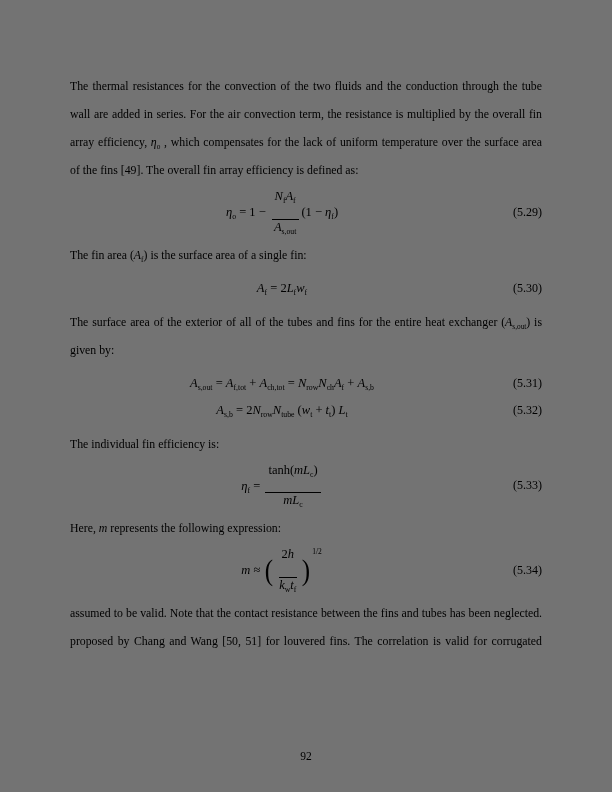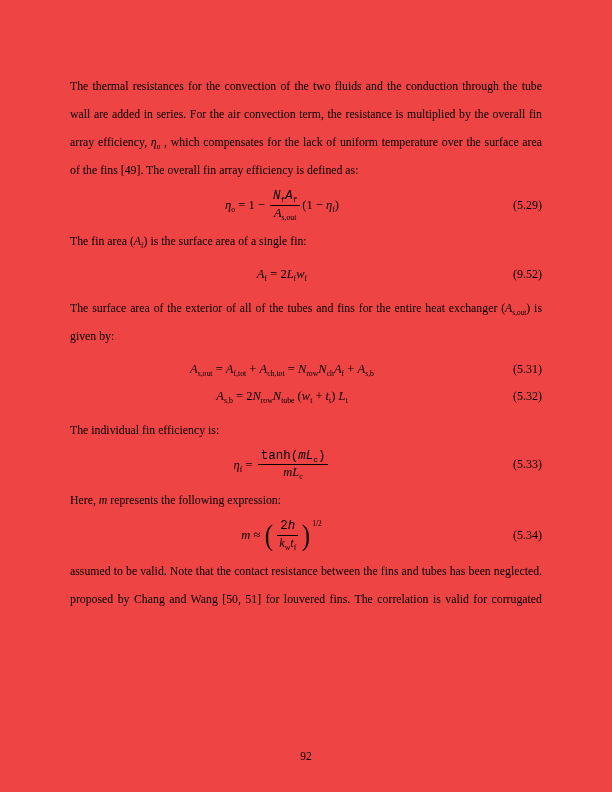--- a/index.html
+++ b/index.html
@@ -1,19 +1,19 @@
 <!DOCTYPE html>
 <html><head>
 <meta charset="utf-8">
 <style>
   html,body{margin:0;padding:0;background:#ffffff;}
   .page{
     position:relative;
     width:612px;height:792px;
-    background:#ef4444;
+    background:#737373;
     font-family:"Liberation Serif", serif;
     color:#000;
     overflow:hidden;
   }
   .content{
     position:absolute;
     left:70px;top:72px;width:472px;
     font-size:11.8px;
   }
   .para{margin:0;}
@@ -51,21 +51,21 @@
   .eqnum{
     width:48px;text-align:right;
     font-size:12px;
   }
   .frac{
     display:inline-flex;flex-direction:column;align-items:center;
     vertical-align:middle;
     margin:0 2px;
     line-height:1.1;
   }
-  .frac .num{display:block;padding:0 3px 1px;border-bottom:1px solid #000;text-align:center;white-space:nowrap;font-family:Liberation Mono, monospace;}
+  .frac .num{display:block;padding:0 3px 15px;border-bottom:1px solid #000;text-align:center;white-space:nowrap;}
   .frac .den{display:block;padding:1px 3px 0;text-align:center;white-space:nowrap;}
   .mgroup{
     display:inline-flex;align-items:center;
     margin:0 1px;
   }
   .bigparen{
     font-size:235%;
     font-weight:300;
     line-height:0.85;
     transform:scaleX(0.85);
@@ -111,21 +111,21 @@
       <div class="para">
         <div class="line"><span class="mr">The fin area (</span><span class="mi">A<sub>f</sub></span><span class="mr">) is the surface area of a single fin:</span></div>
       </div>
       <div class="eqrow">
         <div class="eq">
           <span class="mi">A<sub>f</sub></span>
           <span class="mr"> = 2</span>
           <span class="mi">L<sub>f</sub></span>
           <span class="mi">w<sub>f</sub></span>
         </div>
-        <div class="eqnum">(9.52)</div>
+        <div class="eqnum">(5.30)</div>
       </div>
       <div class="para">
         <div class="line fill"><span class="mr">The surface area of the exterior of all of the tubes and fins for the entire heat exchanger (</span><span class="mi">A<sub>s,out</sub></span><span class="mr">) is</span></div>
         <div class="line"><span class="mr">given by:</span></div>
       </div>
       <div class="eqrow">
         <div class="eq">
           <span class="mi">A<sub>s,out</sub></span>
           <span class="mr"> = </span>
           <span class="mi">A<sub>f,tot</sub></span>

